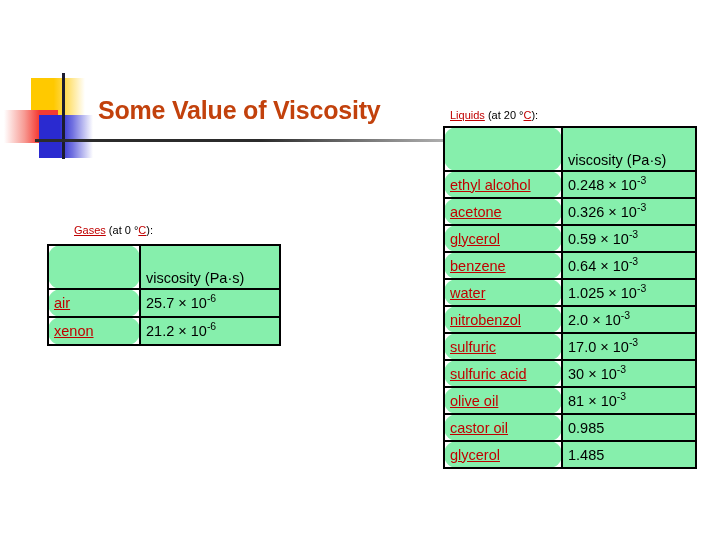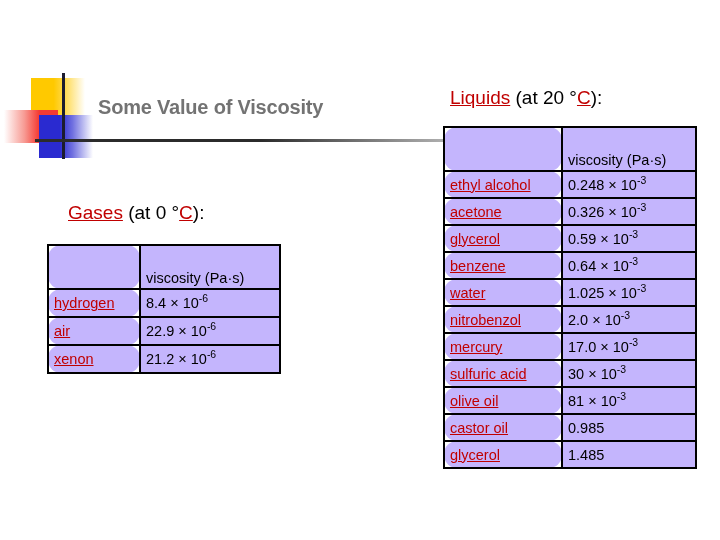--- a/index.html
+++ b/index.html
@@ -54,57 +54,58 @@
     height: 3px;
     width: 525px;
     background: linear-gradient(to right, #2b2b2b 0%, #2b2b2b 43%, #9a9a9a 72%, #e2e2e2 93%, #ffffff 100%);
   }
 
   
   #title {
     position: absolute;
     left: 98px;
     top: 96px;
-    font-size: 20px;
+    font-size: 25px;
     font-weight: bold;
-    color: #737373;
+    color: #c2410c;
     letter-spacing: -0.2px;
     white-space: nowrap;
   }
 
   
   .lnk {
     color: #c00000;
     text-decoration: underline;
   }
   .plain {
     color: #000000;
     text-decoration: none;
   }
 
   
   .caption {
     position: absolute;
-    font-size: 19px;
+    font-size: 11px;
     white-space: nowrap;
-  }
-  #gases-caption { left: 68px; top: 202px; }
+    margin-top: 22px;
+  }
+  #gases-caption { left: 74px; top: 202px; }
   #liquids-caption { left: 450px; top: 87px; }
 
   
   table.vtab {
     position: absolute;
     border-collapse: collapse;
     font-size: 14.5px;
     background: #ffffff;
   }
   table.vtab td {
     border: 2px solid #000000;
     padding: 2px 5px;
-    background: #c4b5fd;
+    background: #86efac;
     vertical-align: middle;
     white-space: nowrap;
   }
   table.vtab td.name {
     color: #c00000;
     border-radius: 13px;
   }
   table.vtab td.name span {
     text-decoration: underline;
   }
@@ -152,26 +153,22 @@
 
 <div class="caption" id="gases-caption"><span class="lnk">Gases</span><span class="plain"> (at 0 °</span><span class="lnk">C</span><span class="plain">):</span></div>
 
 <table class="vtab" id="gases-table">
   <tbody>
       <tr class="head">
     <td class="name"></td>
     <td class="val hdr">viscosity (Pa·s)</td>
   </tr>
   <tr>
-    <td class="name"><span>hydrogen</span></td>
-    <td class="val"><span>8.4 × 10</span><sup>-6</sup></td>
-  </tr>
-  <tr>
     <td class="name"><span>air</span></td>
-    <td class="val"><span>22.9 × 10</span><sup>-6</sup></td>
+    <td class="val"><span>25.7 × 10</span><sup>-6</sup></td>
   </tr>
   <tr>
     <td class="name"><span>xenon</span></td>
     <td class="val"><span>21.2 × 10</span><sup>-6</sup></td>
   </tr>
 </tbody>
   </table>
 
 <div class="caption" id="liquids-caption"><span class="lnk">Liquids</span><span class="plain"> (at 20 °</span><span class="lnk">C</span><span class="plain">):</span></div>
 
@@ -199,21 +196,21 @@
   </tr>
   <tr>
     <td class="name"><span>water</span></td>
     <td class="val"><span>1.025 × 10</span><sup>-3</sup></td>
   </tr>
   <tr>
     <td class="name"><span>nitrobenzol</span></td>
     <td class="val"><span>2.0 × 10</span><sup>-3</sup></td>
   </tr>
   <tr>
-    <td class="name"><span>mercury</span></td>
+    <td class="name"><span>sulfuric</span></td>
     <td class="val"><span>17.0 × 10</span><sup>-3</sup></td>
   </tr>
   <tr>
     <td class="name"><span>sulfuric acid</span></td>
     <td class="val"><span>30 × 10</span><sup>-3</sup></td>
   </tr>
   <tr>
     <td class="name"><span>olive oil</span></td>
     <td class="val"><span>81 × 10</span><sup>-3</sup></td>
   </tr>

